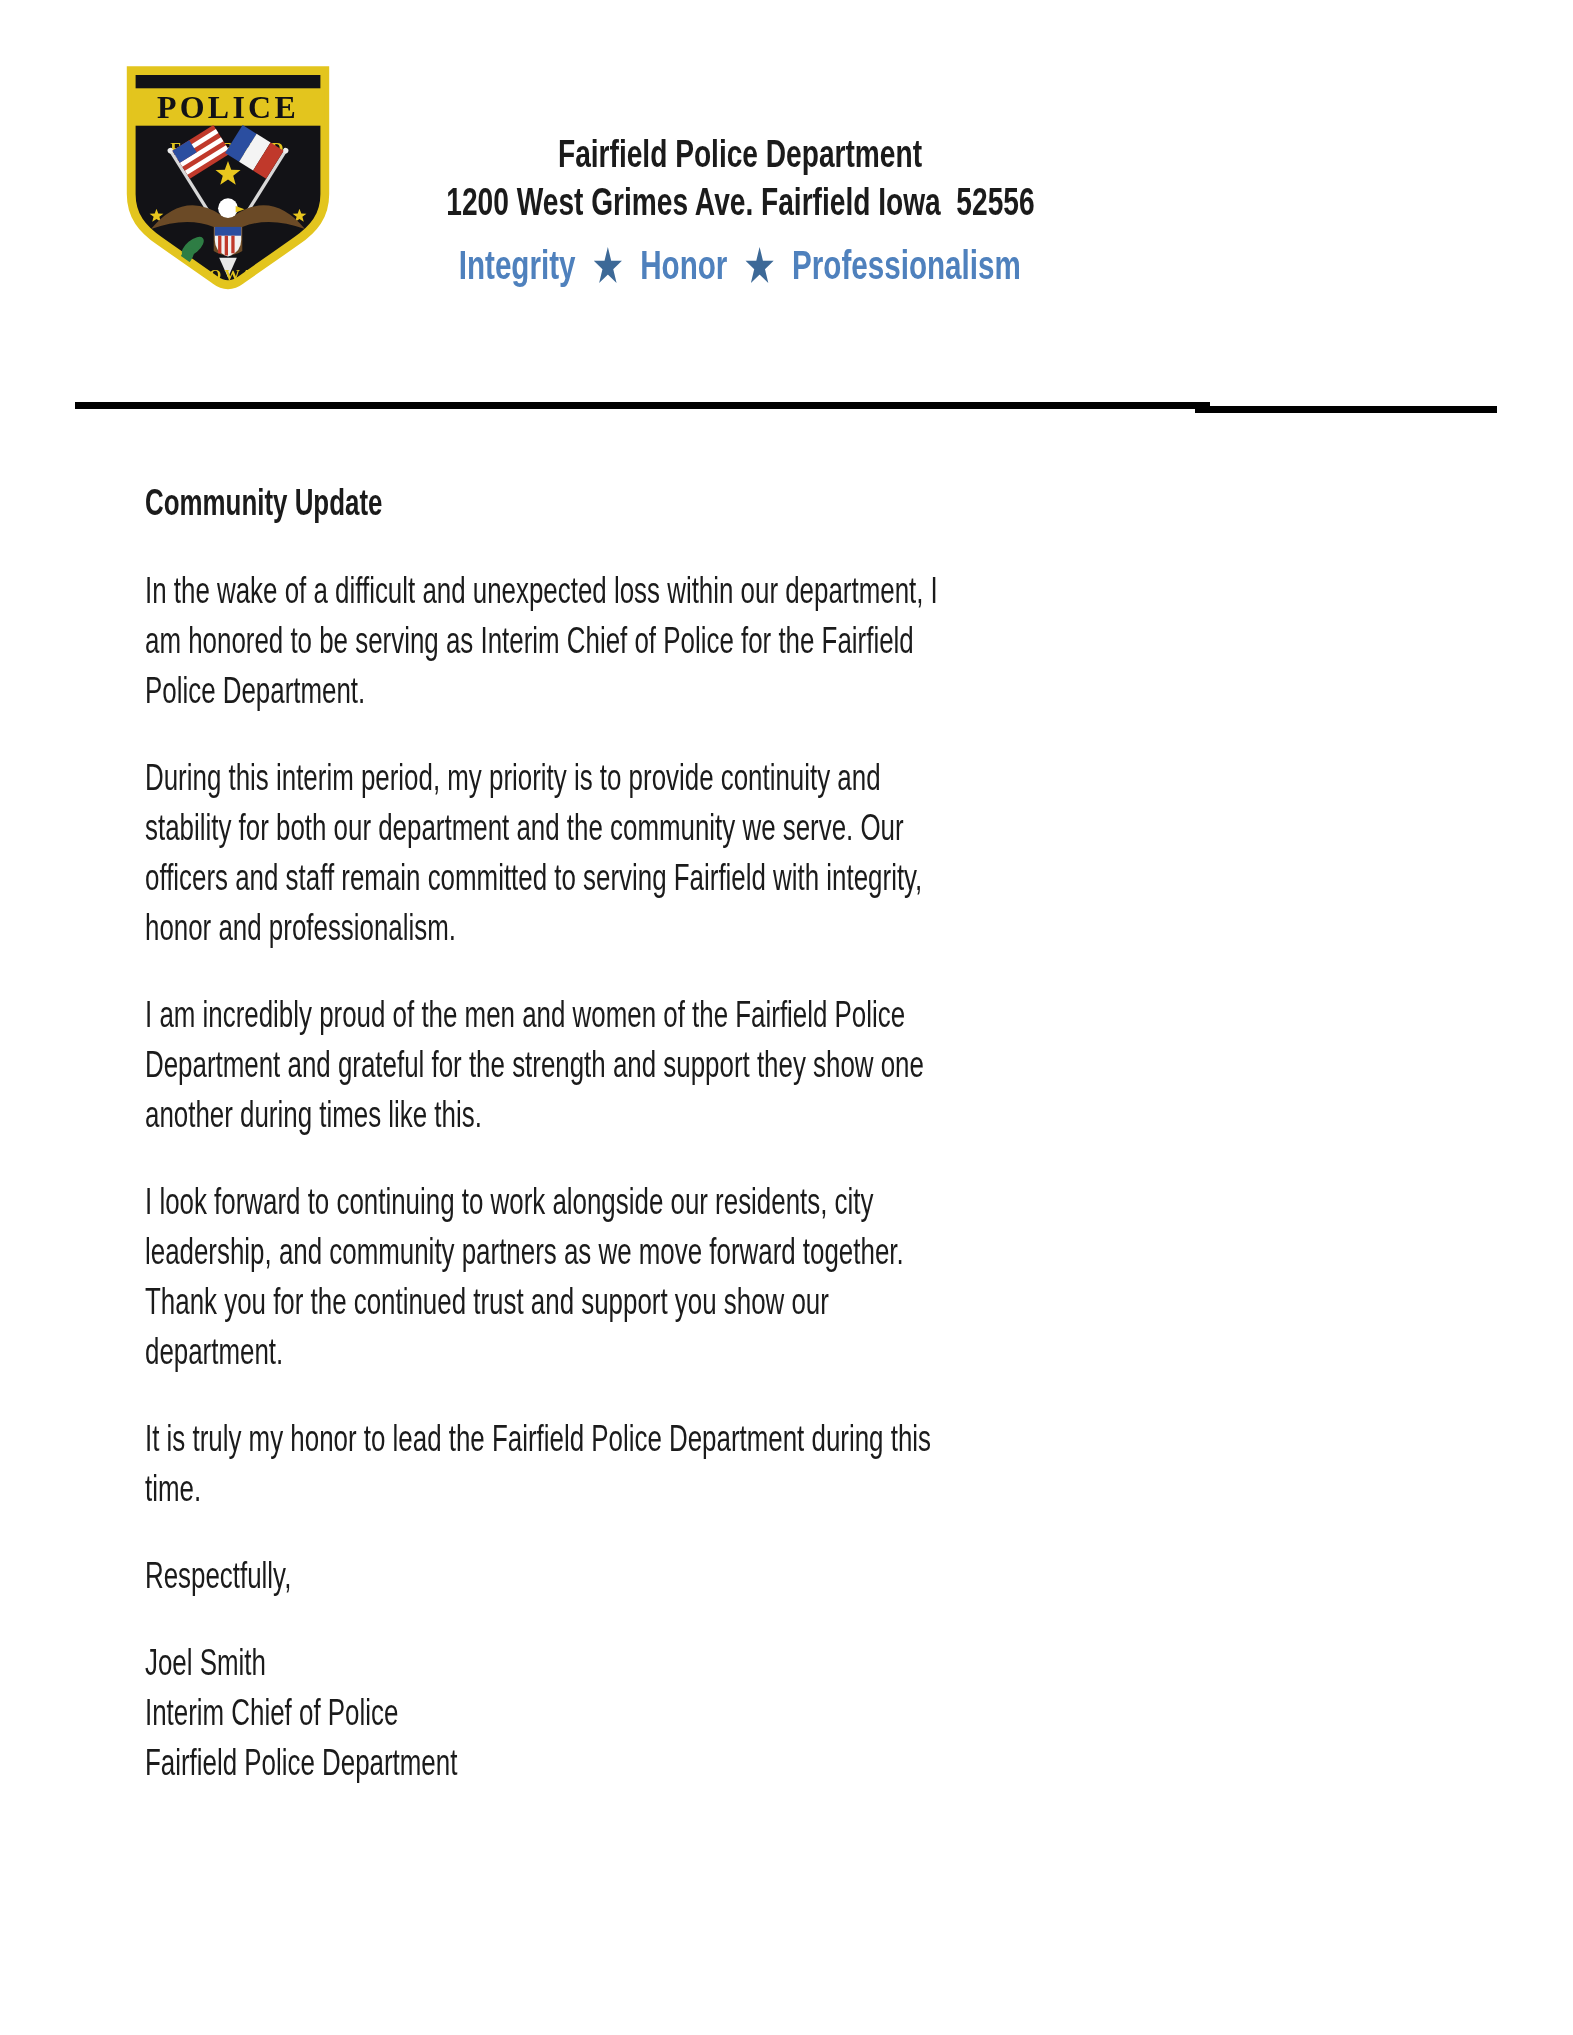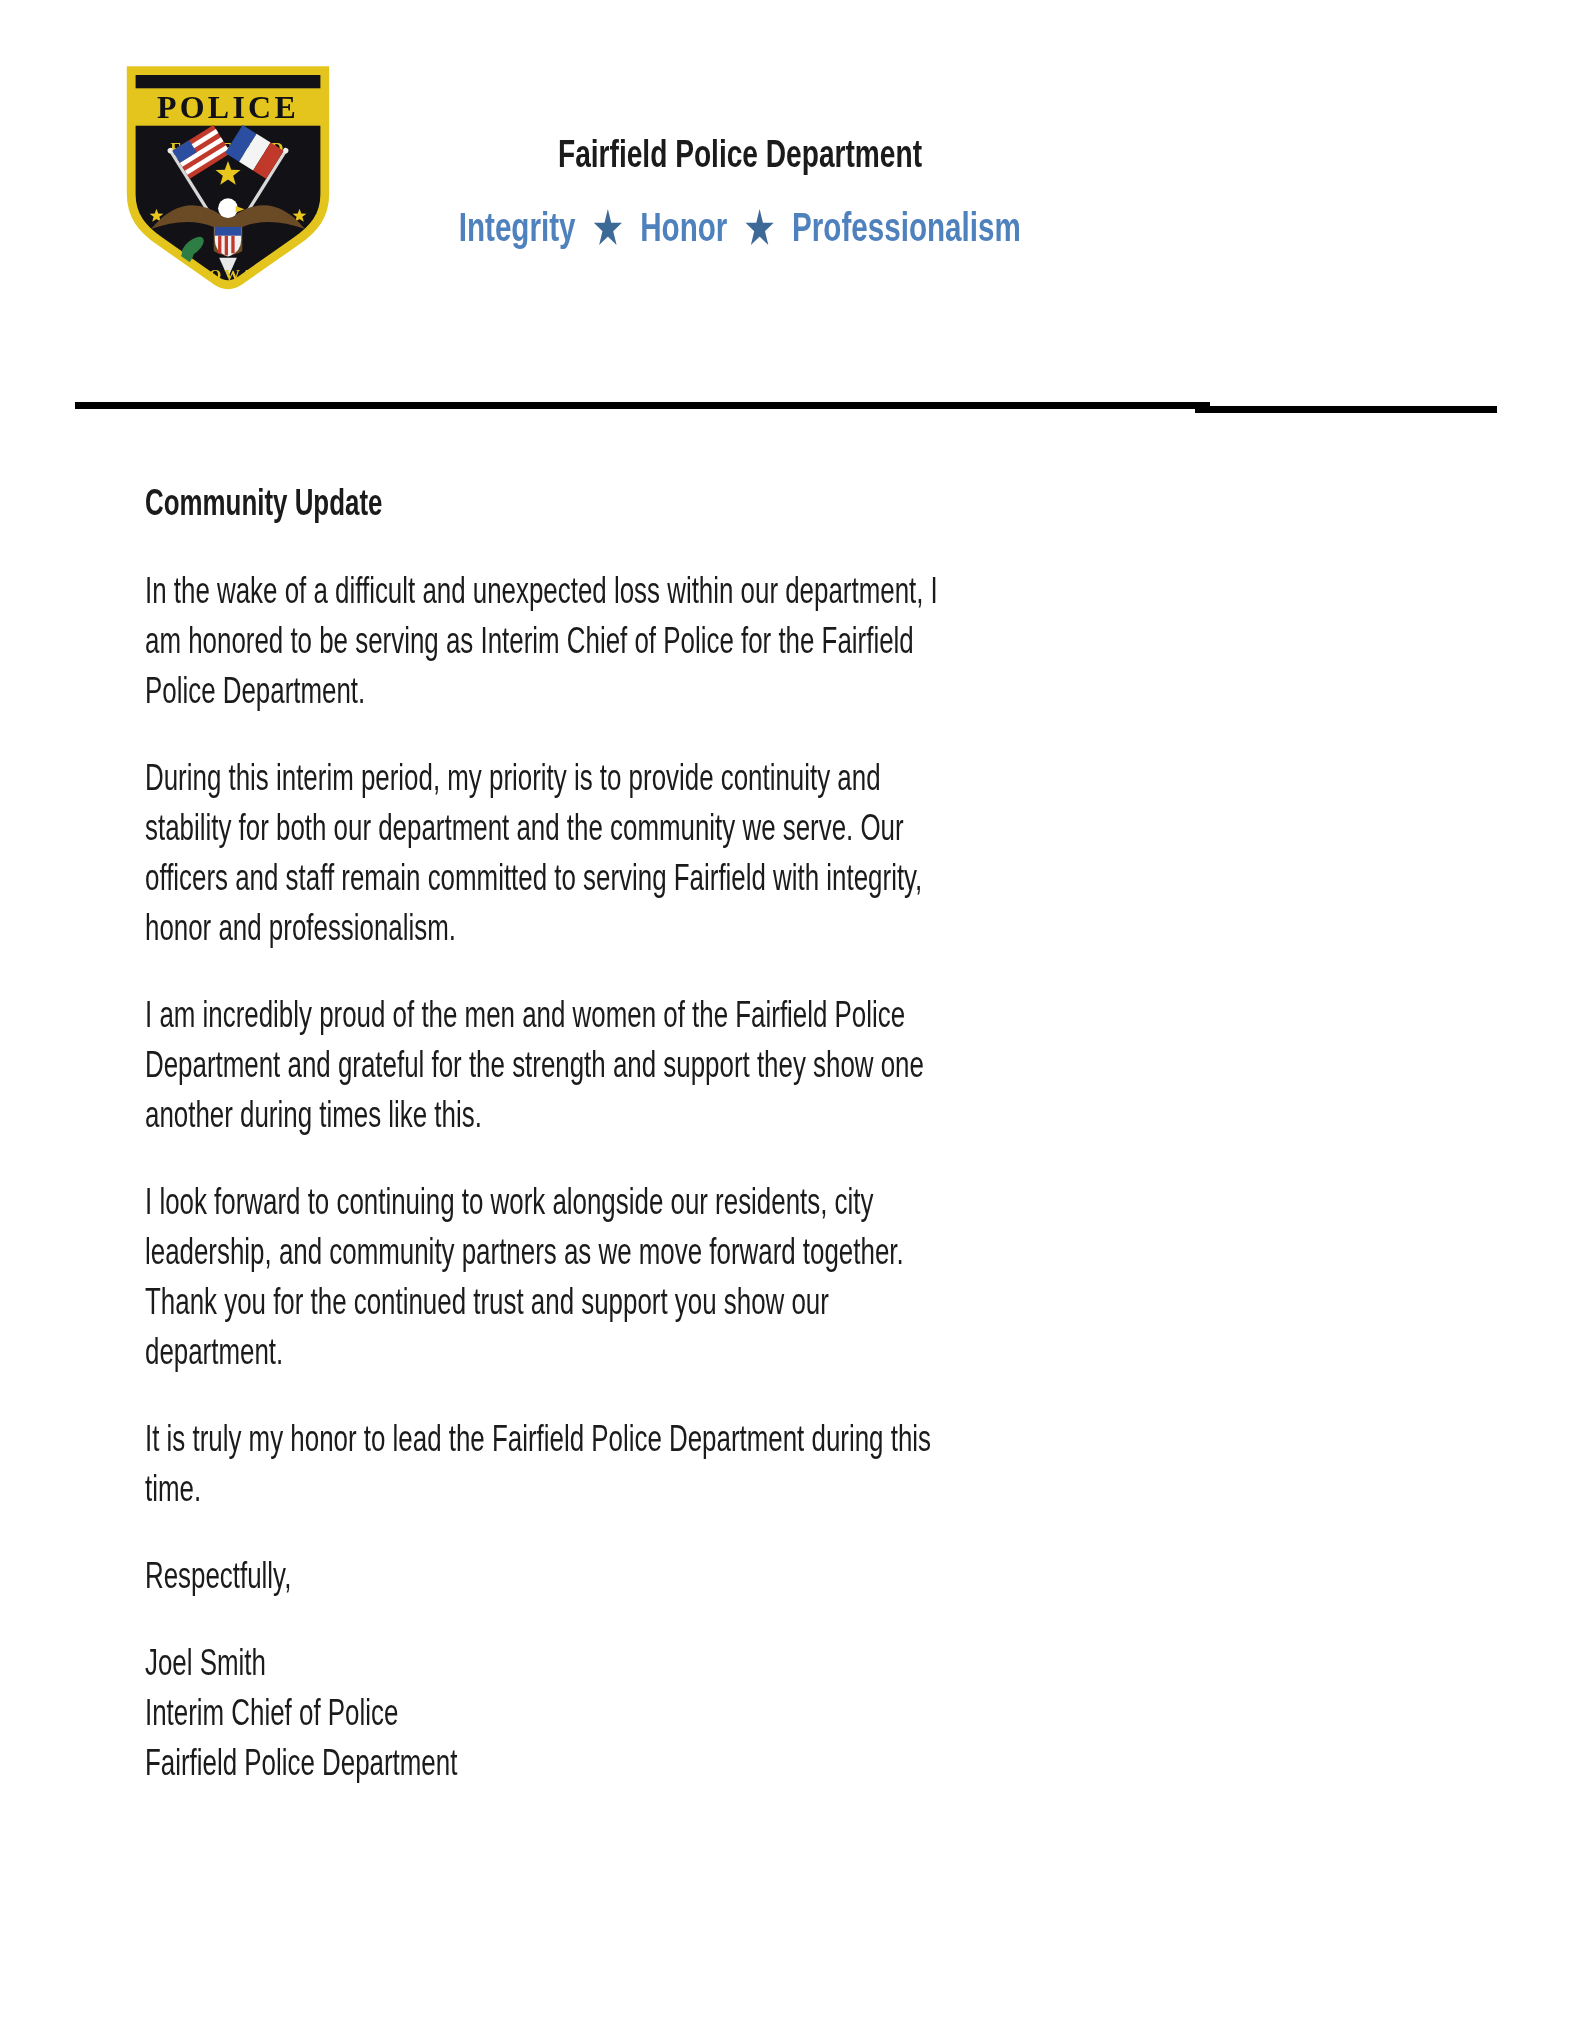--- a/index.html
+++ b/index.html
@@ -19,21 +19,21 @@
     text-align:center;font-weight:bold;
   }
   .h-line{height:48px;line-height:48px;white-space:nowrap;}
   .cond{
     display:inline-block;
     transform:scaleX(0.74);
     transform-origin:50% 50%;
     white-space:pre;
     font-size:38px;
   }
-  .motto{margin-top:24px;color:#4F81BD;}
+  .motto{margin-top:14px;color:#4F81BD;}
   .motto .cond{font-size:40px;}
   .motto .star{
     color:#3D6997;
     font-size:44px;
     margin:0 24px;
     position:relative;top:2px;
     display:inline-block;
   }
   .rule-a{position:absolute;left:75px;top:402px;width:1135px;height:7px;background:#000;}
   .rule-b{position:absolute;left:1195px;top:406px;width:302px;height:7px;background:#000;}
@@ -110,20 +110,23 @@
 
       <text x="100" y="198" text-anchor="middle" font-family="Liberation Serif, serif" font-size="14" font-weight="bold" letter-spacing="3" fill="#E3C51E">IOWA</text>
     </g>
   </svg>
 </div>
 
 <div class="hdr">
   <div class="h-line">
     <span class="cond">Fairfield Police Department</span>
   </div>
+  <div class="h-line">
+    <span class="cond">1200 West Grimes Ave. Fairfield Iowa  52556</span>
+  </div>
   <div class="h-line motto">
     <span class="cond"><span>Integrity</span><span class="star">★</span><span>Honor</span><span class="star">★</span><span>Professionalism</span></span>
   </div>
 </div>
 
 <div class="rule-a"></div>
 <div class="rule-b"></div>
 
 <div class="letter">
   <h2>Community Update</h2>

